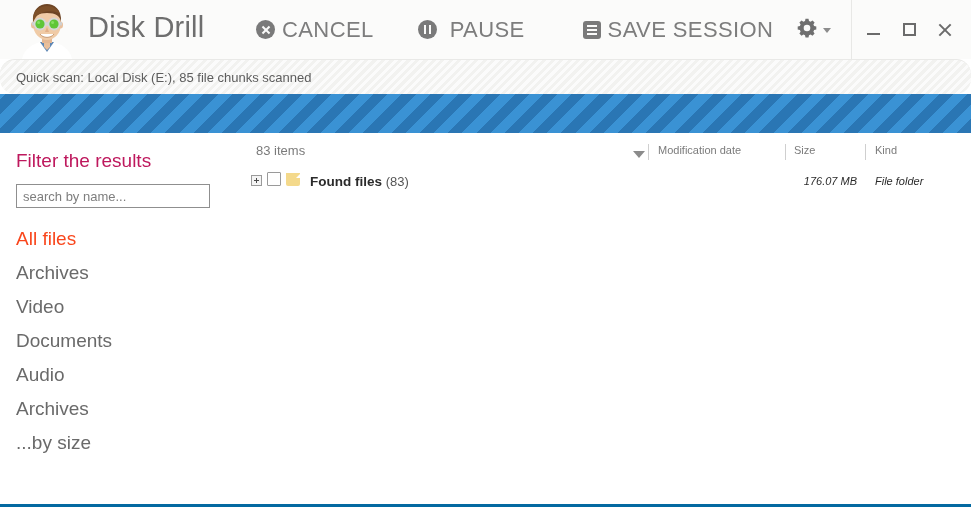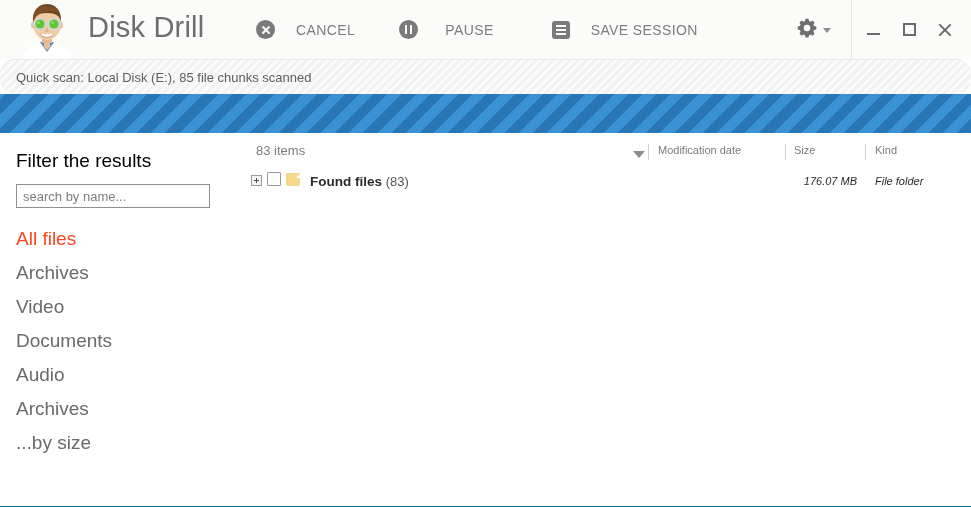--- a/index.html
+++ b/index.html
@@ -10,21 +10,21 @@
   body {
     font-family: "Liberation Sans", "DejaVu Sans", sans-serif;
     -webkit-font-smoothing: antialiased;
   }
   #app {
     position: relative;
     width: 971px;
     height: 507px;
     overflow: hidden;
     background: #ffffff;
-    border-bottom: 1px solid #0369a1;
+    border-bottom: 3px solid #0369a1;
     box-sizing: border-box;
   }
 
   
   .titlebar {
     position: relative;
     height: 59px;
     background: #fbfbfa;
     display: flex;
     align-items: center;
@@ -59,24 +59,24 @@
   }
   .tb-btn {
     display: flex;
     align-items: center;
     height: 59px;
     margin-right: 24px;
     cursor: default;
     user-select: none;
   }
   .tb-btn .lbl {
-    font-size: 14px;
+    font-size: 22px;
     color: #7d7d7d;
     letter-spacing: 0.4px;
-    margin-left: 21px;
+    margin-left: 7px;
     white-space: nowrap;
   }
   .circ-icon {
     width: 19px;
     height: 19px;
     border-radius: 50%;
     background: #7a7a7a;
     position: relative;
     flex: 0 0 auto;
   }
@@ -235,21 +235,21 @@
   
   .sidebar {
     width: 240px;
     flex: 0 0 240px;
     padding-top: 0px;
     box-sizing: border-box;
   }
   .filter-title {
     margin: 17px 0 0 16px;
     font-size: 19px;
-    color: #000000;
+    color: #be185d;
     font-weight: 400;
   }
   .search-box {
     margin: 12px 0 0 16px;
     width: 194px;
     height: 24px;
     box-sizing: border-box;
     border: 1px solid #8f8f8f;
     background: #ffffff;
     font-size: 13px;

